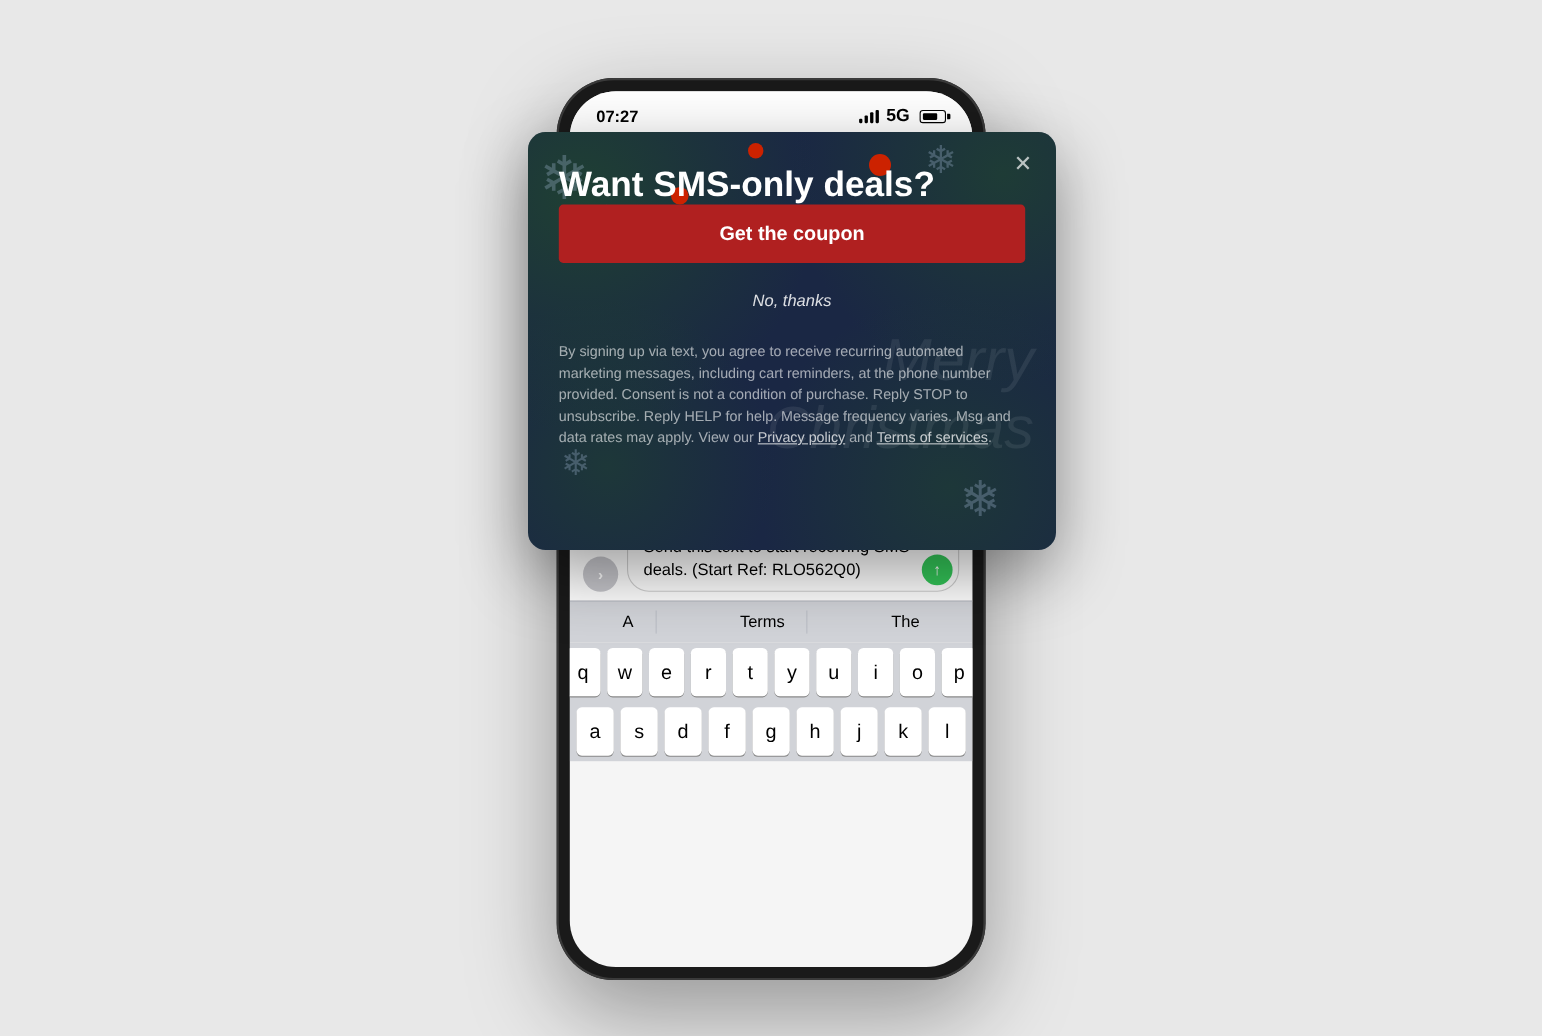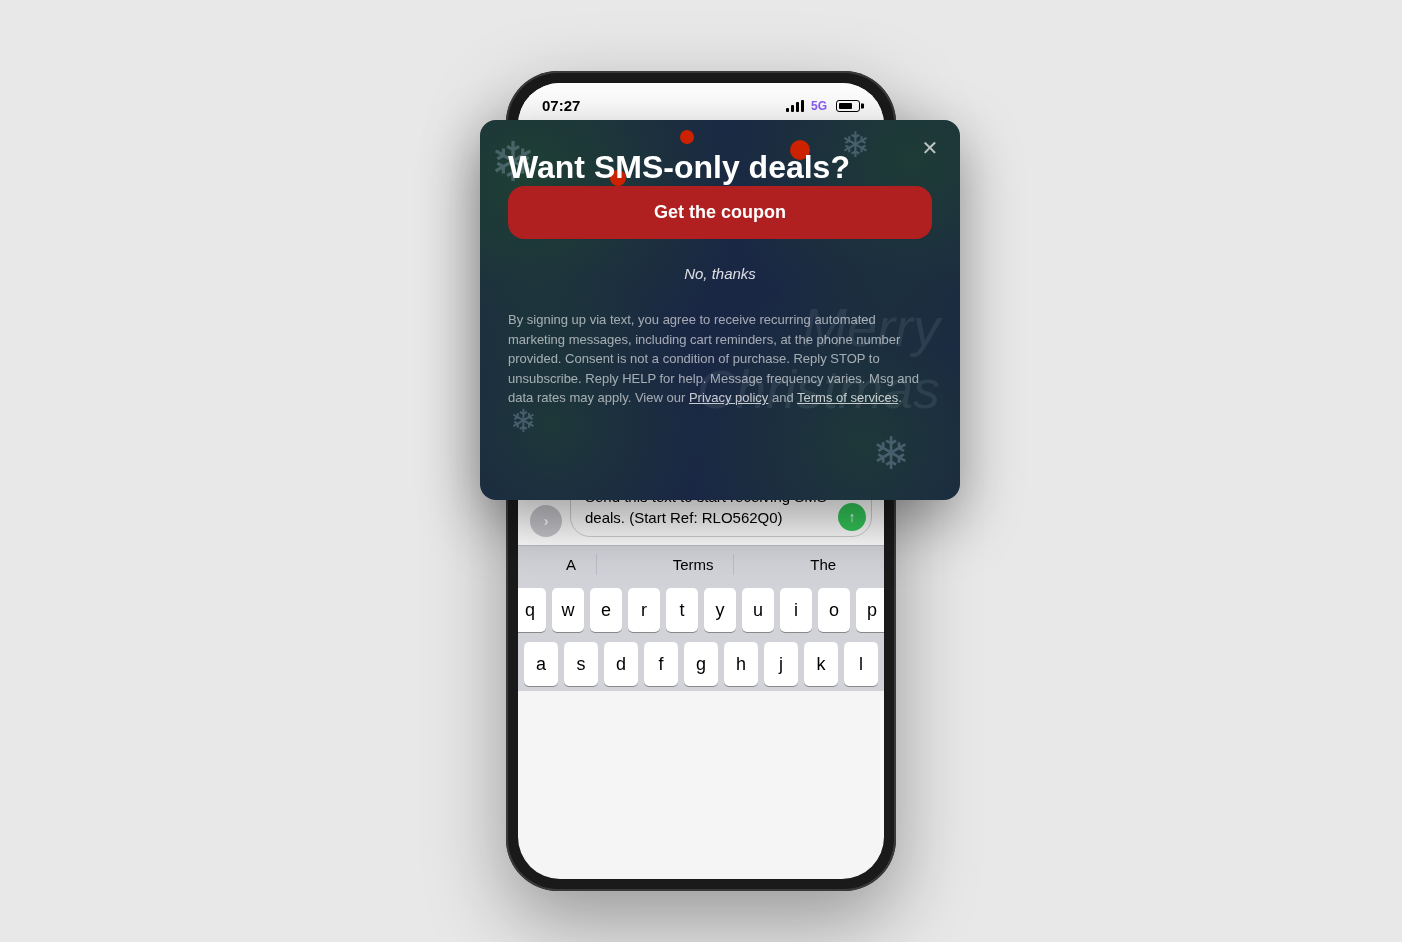--- a/index.html
+++ b/index.html
@@ -92,23 +92,23 @@
       align-items: flex-end;
       gap: 2px;
       height: 12px;
     }
     .signal-bar {
       width: 3px;
       background: #000;
       border-radius: 1px;
     }
     .signal-5g {
-      font-size: 12px;
+      font-size: 16px;
       font-weight: 700;
-      color: #8b5cf6;
+      color: #000000;
       margin-left: 2px;
     }
     .battery-icon {
       width: 24px;
       height: 12px;
       border: 1.5px solid #000;
       border-radius: 3px;
       position: relative;
       margin-left: 4px;
     }
@@ -372,21 +372,21 @@
       position: relative;
       z-index: 2;
     }
 
     .coupon-btn {
       display: block;
       width: 100%;
       padding: 16px;
       background: #b02020;
       border: none;
-      border-radius: 16px;
+      border-radius: 4px;
       font-size: 18px;
       font-weight: 600;
       color: #fff;
       text-align: center;
       cursor: pointer;
       position: relative;
       z-index: 2;
       margin-bottom: 16px;
     }
 

